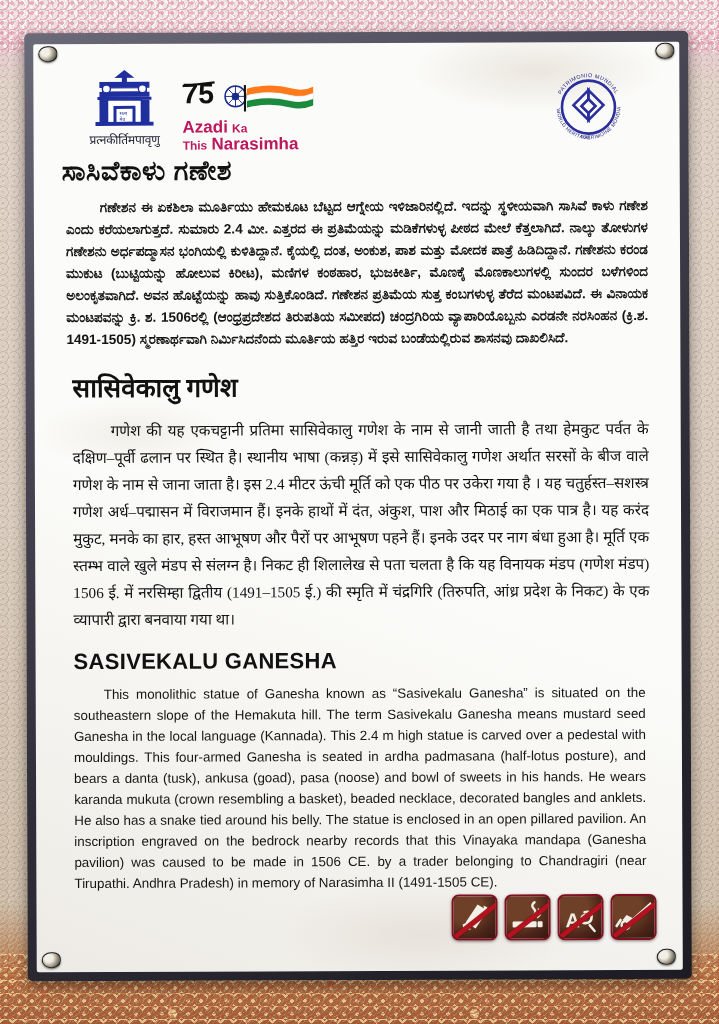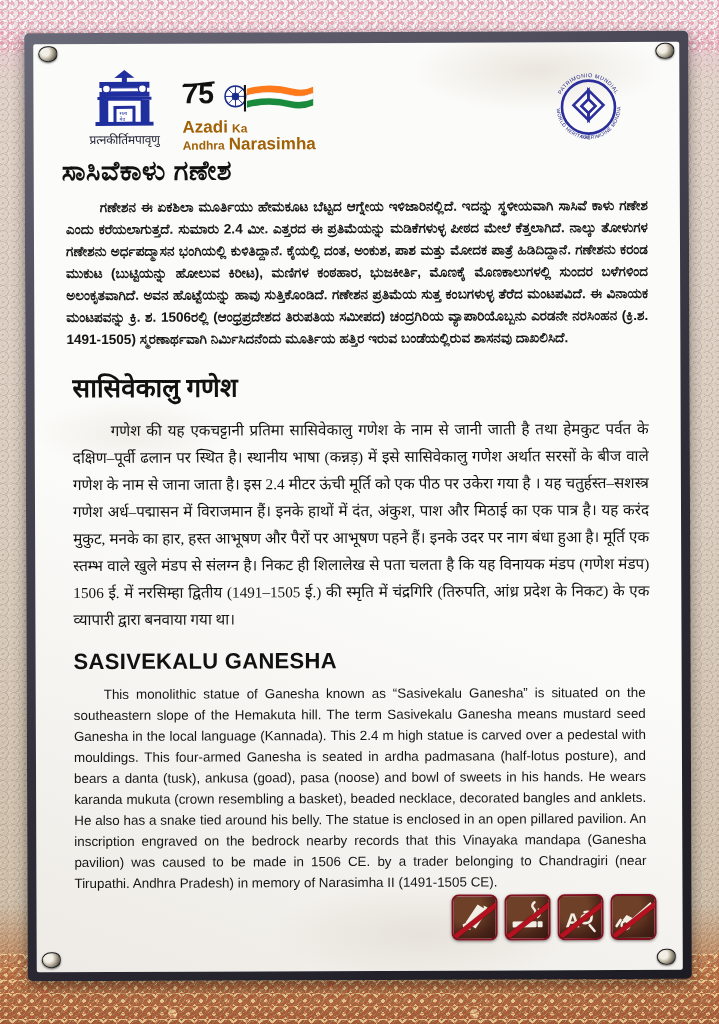--- a/index.html
+++ b/index.html
@@ -84,21 +84,21 @@
   .bolt.bl{left:14px;bottom:13px;}
   .bolt.br{right:16px;bottom:14px;}
 
   
   .logo-row{position:relative;height:84px;}
   .asi-logo{position:absolute;left:26px;top:0;width:78px;text-align:center;}
   .asi-mark{width:62px;height:58px;margin:0 auto;}
   .asi-motto{font-family:"Liberation Serif",serif;font-size:12px;color:#1a1a2e;margin-top:1px;letter-spacing:-.2px;white-space:nowrap;}
   .azadi{position:absolute;left:123px;top:2px;width:185px;margin-top:8px;}
   .azadi-mark{height:36px;}
-  .azadi-text{font-size:15px;line-height:1.02;color:#a16207;margin-top:1px;font-weight:600;}
+  .azadi-text{font-size:15px;line-height:1.02;color:#be185d;margin-top:1px;font-weight:600;}
   .azadi-text .big{font-size:17px;}
   .azadi-text .sm{font-size:12px;}
   .unesco{position:absolute;right:22px;top:-2px;width:86px;height:86px;}
 
   
   .sec{margin:0 0 6px 0;}
   .h-kn{
     font-family:"Liberation Sans",sans-serif;font-weight:700;
     font-size:27px;color:#111;letter-spacing:.5px;margin:4px 0 10px 2px;
   }
@@ -207,21 +207,21 @@
               <path d="M68 19 Q92 13 114 19 Q126 22 138 17 L138 23 Q126 28 114 25 Q92 19 68 25 Z" fill="#ffffff" stroke="#d8d8d8" stroke-width=".5"></path>
               <path d="M68 25 Q92 19 114 25 Q126 28 138 23 L138 30 Q126 35 114 32 Q92 26 68 32 Z" fill="#1a8a3c"></path>
               <path d="M66 8 L66 36" stroke="#111" stroke-width="2.2"></path>
             </svg>
             <div class="azadi-text">
               <div>
                 <span class="big">Azadi</span>
                 <span class="sm">Ka</span>
               </div>
               <div>
-                <span class="sm">Andhra</span>
+                <span class="sm">This</span>
                 <span class="big">Narasimha</span>
               </div>
             </div>
           </div>
 
           <svg class="unesco" viewBox="0 0 86 86">
             <defs>
               <path id="arcTop" d="M13,43 a30,30 0 0,1 60,0"></path>
               <path id="arcBot" d="M11,43 a32,32 0 0,0 64,0"></path>
             </defs>

